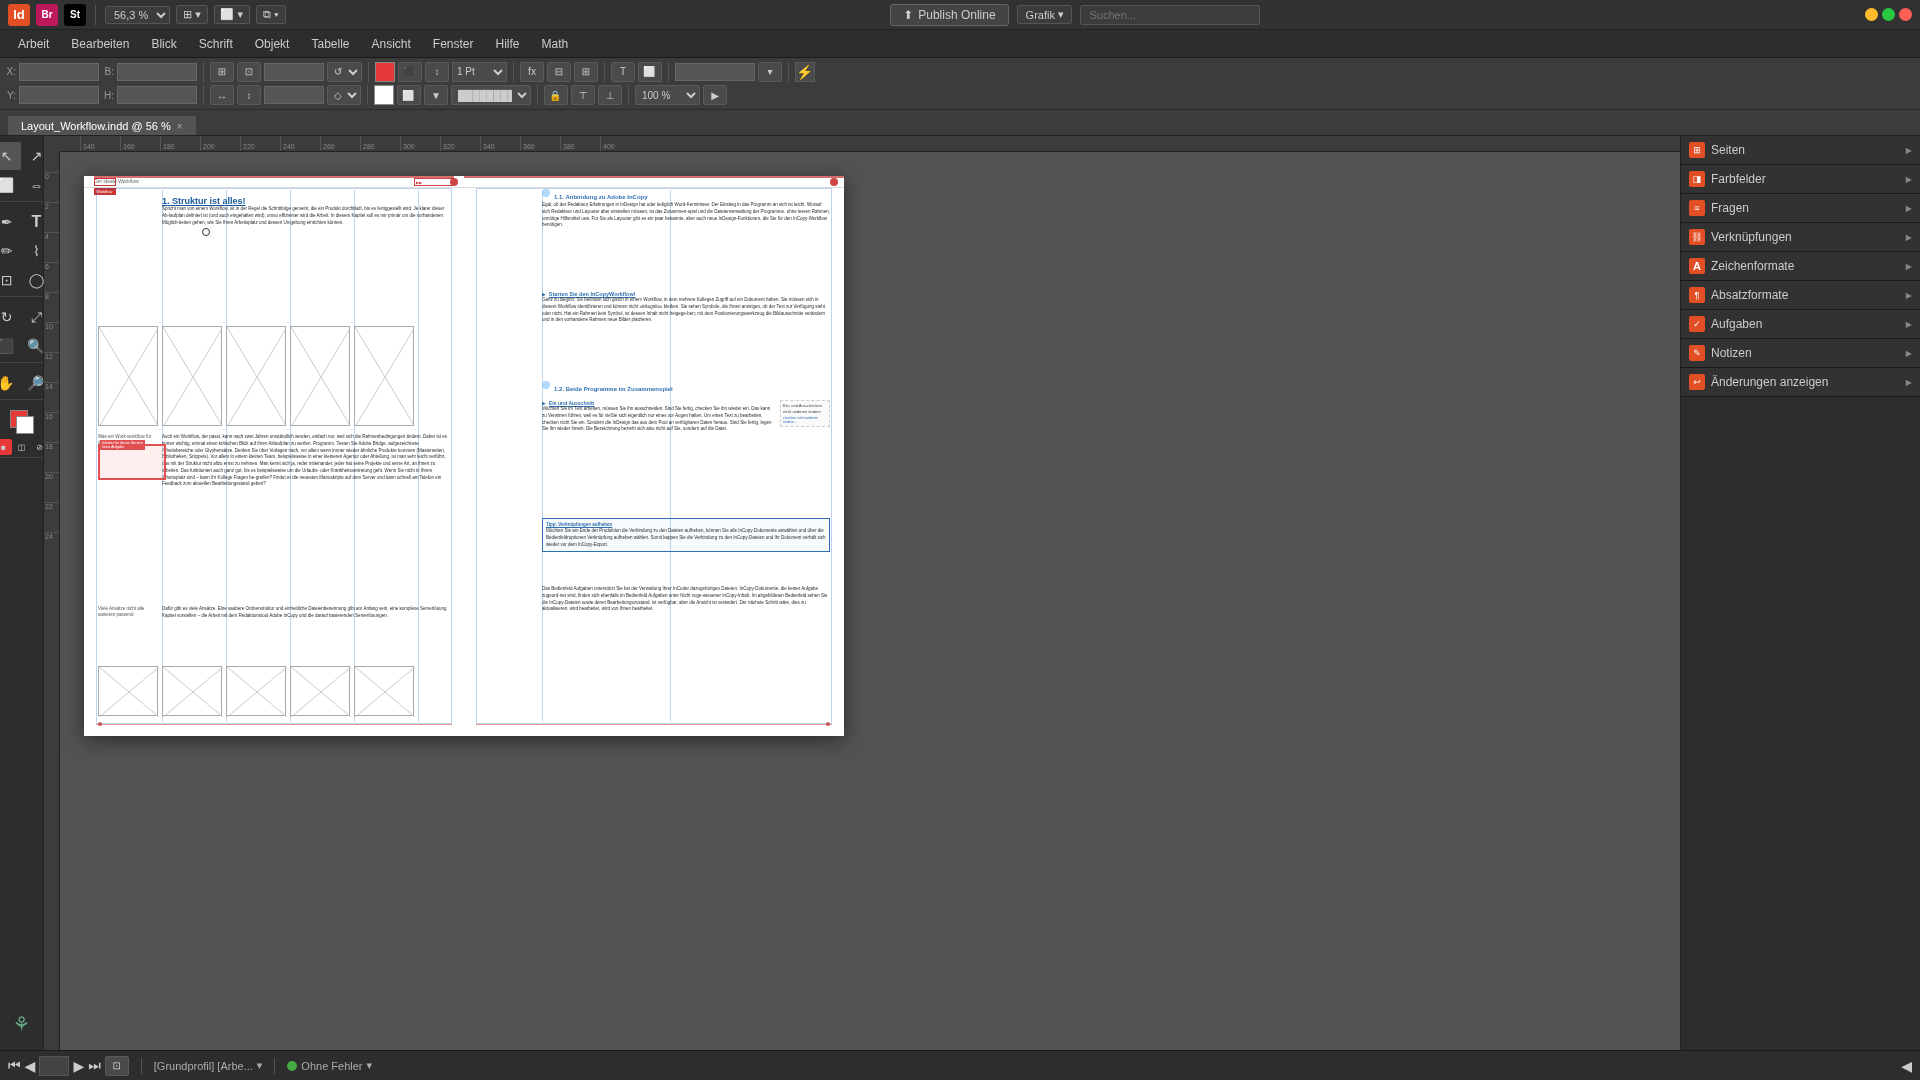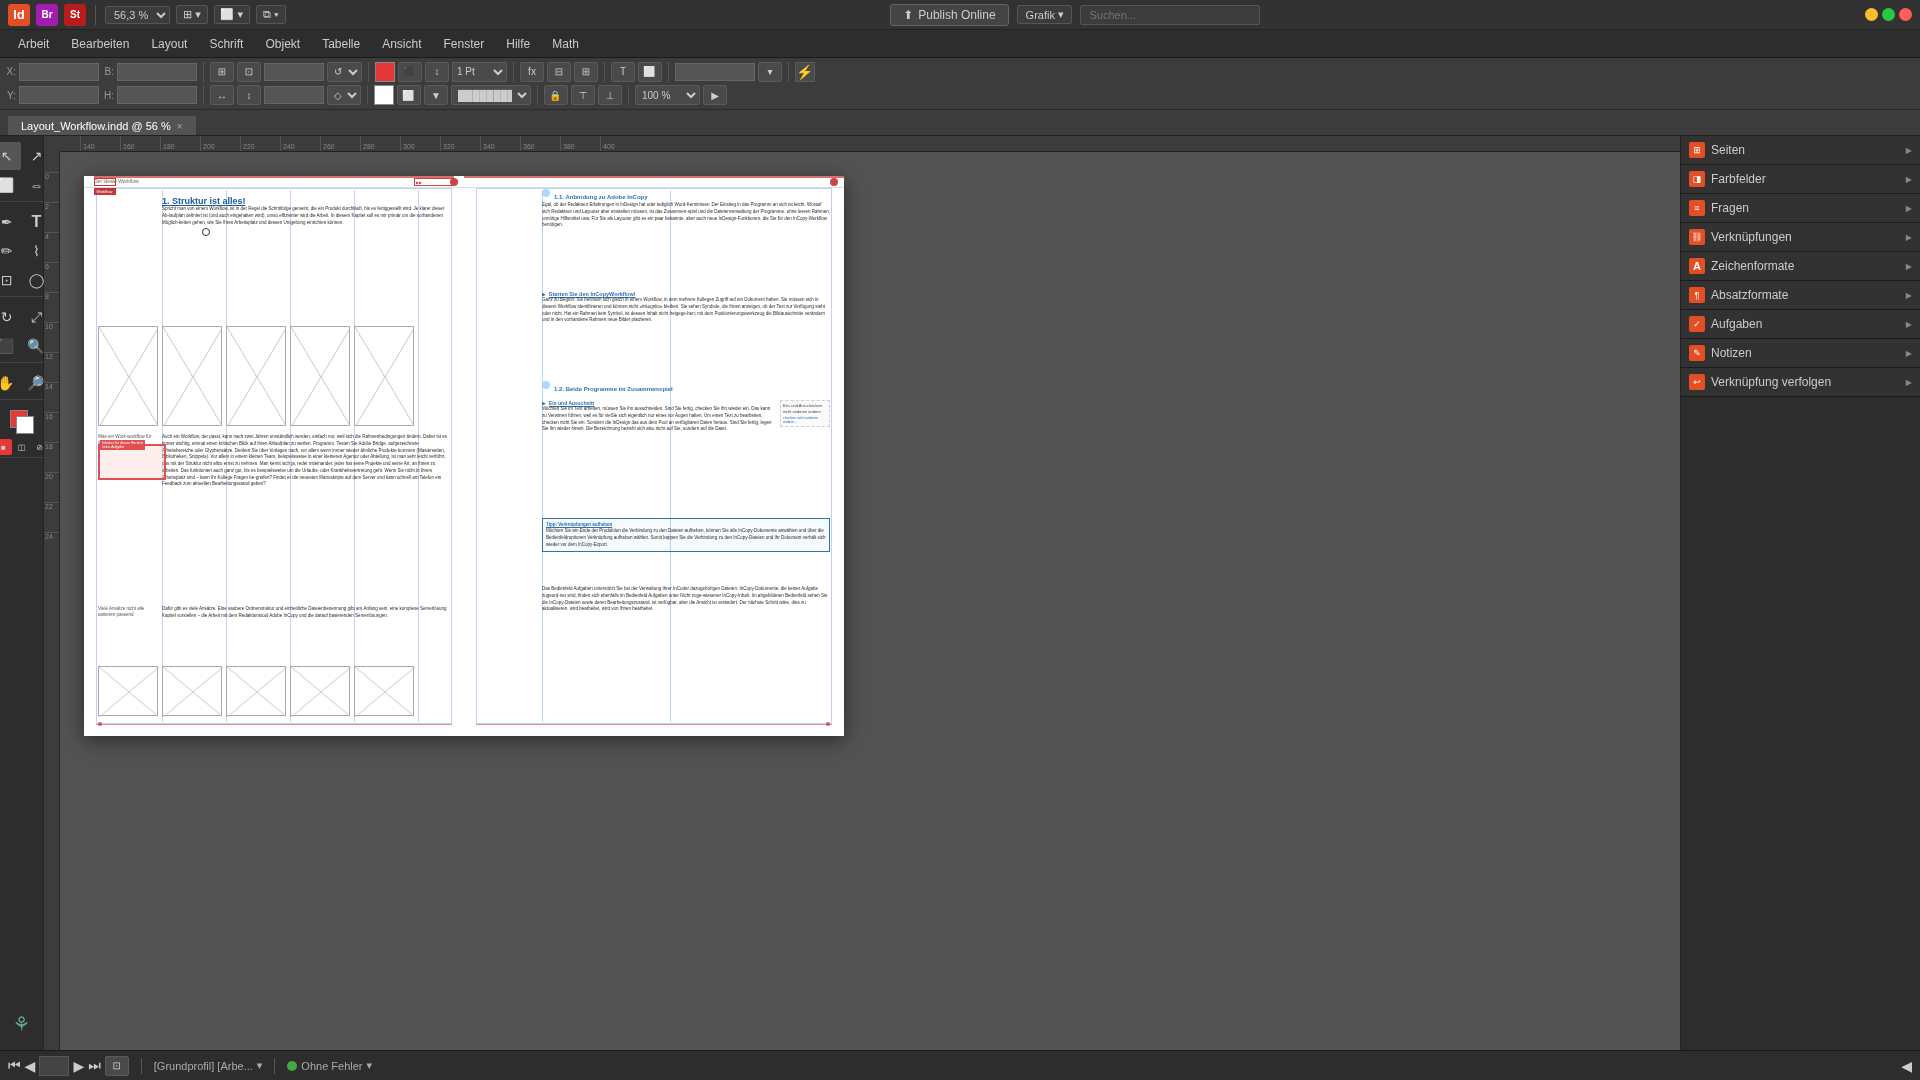--- a/index.html
+++ b/index.html
@@ -11,22 +11,22 @@
       background: #323232;
       display: flex;
       align-items: center;
       justify-content: space-between;
       padding: 0 8px;
       border-bottom: 1px solid #222;
     }
     #titlebar-left { display: flex; align-items: center; gap: 6px; }
     .app-icon { width: 22px; height: 22px; background: #e34f25; border-radius: 3px; display: flex; align-items: center; justify-content: center; font-weight: bold; color: #fff; font-size: 13px; }
     .bridge-icon, .stock-icon { width: 22px; height: 22px; background: #1e3a5f; border-radius: 3px; display: flex; align-items: center; justify-content: center; font-weight: bold; color: #fff; font-size: 10px; }
-    .bridge-icon { background: #a21caf; }
-    .stock-icon { background: #b91c1c; text-align: right; }
+    .bridge-icon { background: #be185d; }
+    .stock-icon { background: #000000; text-align: right; }
     .zoom-select { background: #3c3c3c; border: 1px solid #555; color: #ccc; font-size: 11px; padding: 1px 4px; border-radius: 2px; }
     .view-btn { background: #3c3c3c; border: 1px solid #555; color: #ccc; padding: 2px 6px; border-radius: 2px; font-size: 11px; cursor: pointer; display: flex; align-items: center; gap: 2px; }
     #titlebar-center { display: flex; align-items: center; gap: 8px; }
     .publish-btn { background: #444; border: 1px solid #666; color: #ccc; padding: 3px 12px; border-radius: 3px; font-size: 12px; cursor: pointer; display: flex; align-items: center; gap: 5px; }
     .grafik-select { background: #3c3c3c; border: 1px solid #555; color: #ccc; padding: 2px 8px; border-radius: 2px; font-size: 11px; display: flex; align-items: center; gap: 3px; }
     .search-box { background: #3c3c3c; border: 1px solid #555; color: #ccc; padding: 3px 8px; border-radius: 2px; font-size: 11px; width: 180px; }
     #titlebar-right { display: flex; align-items: center; gap: 4px; }
     .win-btn { width: 13px; height: 13px; border-radius: 50%; border: none; cursor: pointer; }
     .win-min { background: #ffbd2e; }
     .win-max { background: #28c940; }
@@ -197,21 +197,21 @@
   <div id="titlebar-right">
     <button class="win-btn win-min"></button>
     <button class="win-btn win-max"></button>
     <button class="win-btn win-close"></button>
   </div>
 </div>
 
 <div id="menubar">
   <div class="menu-item">Arbeit</div>
   <div class="menu-item">Bearbeiten</div>
-  <div class="menu-item">Layout</div>
+  <div class="menu-item">Blick</div>
   <div class="menu-item">Schrift</div>
   <div class="menu-item">Objekt</div>
   <div class="menu-item">Tabelle</div>
   <div class="menu-item">Ansicht</div>
   <div class="menu-item">Fenster</div>
   <div class="menu-item">Hilfe</div>
   <div class="menu-item">Math</div>
 </div>
 
 <div id="toolbar">
@@ -640,21 +640,21 @@
       <div class="panel-header">
         <div class="panel-icon">✎</div>
         <span class="panel-label">Notizen</span>
         <span class="panel-arrow">▶</span>
       </div>
     </div>
 
     <div class="panel-section">
       <div class="panel-header">
         <div class="panel-icon">↩</div>
-        <span class="panel-label">Verknüpfung verfolgen</span>
+        <span class="panel-label">Änderungen anzeigen</span>
         <span class="panel-arrow">▶</span>
       </div>
     </div>
   </div>
 </div>
 
 <div id="statusbar">
   <div class="status-nav">
     <button class="nav-btn">⏮</button>
     <button class="nav-btn">◀</button>

